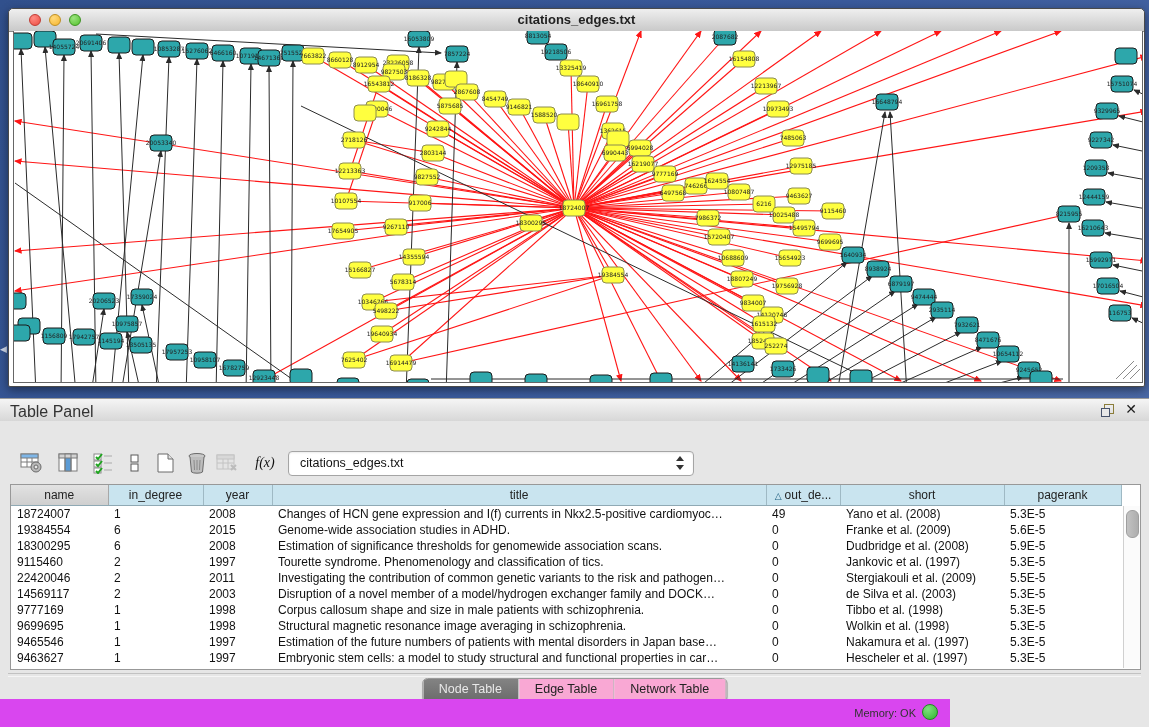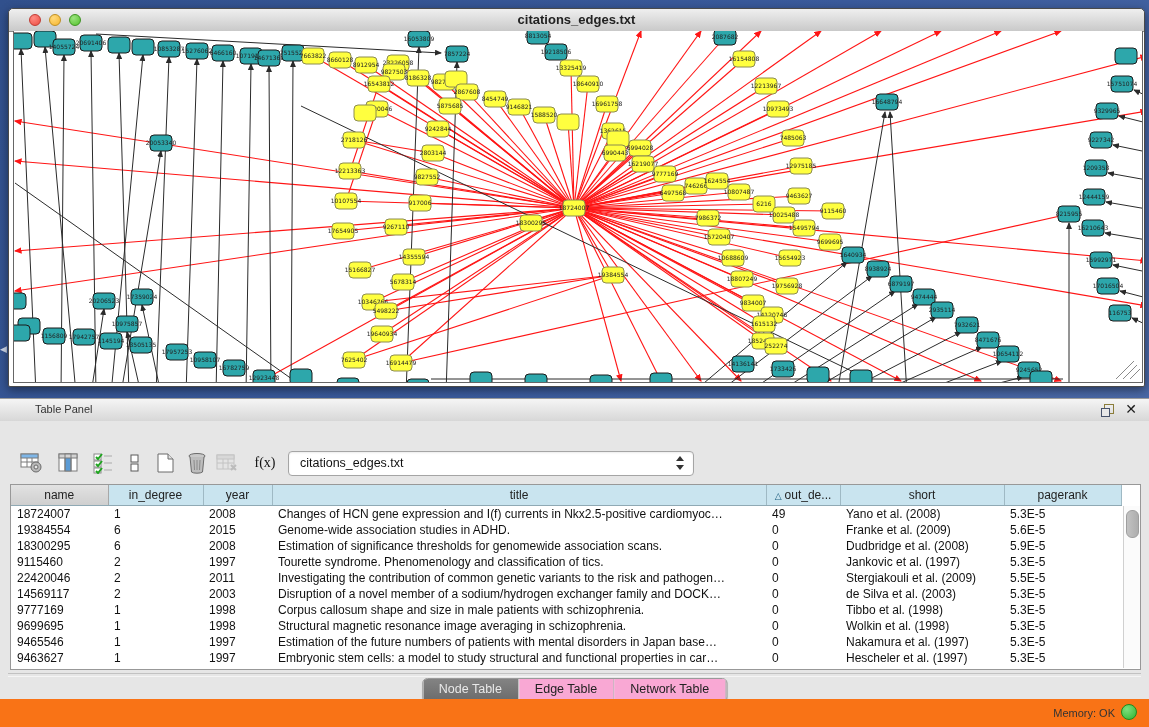--- a/index.html
+++ b/index.html
@@ -18,29 +18,29 @@
   #tl-min{left:40px;background:radial-gradient(circle at 35% 30%,#FFD97A,#F5B52E);border:1px solid #C08F22;}
   #tl-zoom{left:60px;background:radial-gradient(circle at 35% 30%,#9BE37F,#53C32C);border:1px solid #3E9422;}
   #wtitle{position:absolute;left:0;right:0;top:3px;text-align:center;font-size:13px;color:#222;font-weight:bold;}
   #canvas{position:absolute;left:4px;top:22px;width:1128px;height:351px;background:#fff;
     border:1px solid #666;border-top:none;box-sizing:content-box;}
   #graph-svg{position:absolute;left:0;top:0;width:100%;height:100%;}
   #collapse-arrow{position:absolute;left:0px;top:344px;color:#cfd8ea;font-size:9px;}
   
   #panel-header{position:absolute;left:0;top:398px;width:1149px;height:22px;
     background:linear-gradient(#F5F5F5,#D7D7D7);border-top:1px solid #9a9a9a;border-bottom:1px solid #ACACAC;}
-  #panel-title{position:absolute;left:10px;top:4px;font-size:11px;color:#333;margin-left:25px;}
+  #panel-title{position:absolute;left:10px;top:4px;font-size:16px;color:#333;}
   #float-ic{position:absolute;right:36px;top:5px;width:12px;height:12px;}
   #float-ic .sq1{position:absolute;left:3px;top:0;width:8px;height:8px;border:1px solid #8B7D3A;background:transparent;}
   #float-ic .sq2{position:absolute;left:0;top:4px;width:7px;height:7px;border:1px solid #47526B;background:#E8E8E8;}
   #close-ic{position:absolute;right:12px;top:2px;font-size:14px;font-weight:bold;color:#1a1a1a;cursor:default;}
   #panel-body{position:absolute;left:0;top:421px;width:1149px;height:306px;background:#E6E6E6;}
   .tbtn{position:absolute;top:29px;width:26px;height:26px;border:none;background:transparent;padding:1px;}
   .tbtn svg{display:block;}
-  #fx-btn{font-family:"Liberation Serif","DejaVu Serif",serif;font-size:14px;color:#111;}
+  #fx-btn{font-family:"Liberation Serif","DejaVu Serif",serif;font-style:italic;font-size:14px;color:#111;}
   #table-select{position:absolute;left:288px;top:30px;width:404px;height:23px;background:#fff;
     border:1px solid #A5A5A5;border-radius:4px;box-shadow:inset 0 1px 2px rgba(0,0,0,.08);}
   #table-select .val{position:absolute;left:11px;top:4px;font-size:12.5px;color:#111;}
   #table-select .step{position:absolute;right:9px;top:4px;width:9px;height:14px;}
   #table-select .step .up{position:absolute;left:1px;top:0;width:0;height:0;
     border-left:4px solid transparent;border-right:4px solid transparent;border-bottom:5px solid #333;}
   #table-select .step .dn{position:absolute;left:1px;bottom:0;width:0;height:0;
     border-left:4px solid transparent;border-right:4px solid transparent;border-top:5px solid #333;}
   #table-wrap{position:absolute;left:10px;top:63px;width:1129px;height:184px;background:#fff;
     border:1px solid #989898;}
@@ -53,21 +53,21 @@
   .sorttri{display:inline-block;margin-right:3px;font-size:9px;color:#1a5a7a;}
   #vscroll{position:absolute;right:0px;top:21px;width:16px;height:162px;background:#FBFBFB;border-left:1px solid #D0D0D0;}
   #vthumb{position:absolute;left:2px;top:4px;width:11px;height:26px;border-radius:6px;
     background:linear-gradient(90deg,#C2C2C2,#ADADAD);border:1px solid #9E9E9E;}
   #groove{position:absolute;left:8px;top:252px;width:1133px;height:2px;
     border-top:1px solid #C2C2C2;border-bottom:1px solid #F5F5F5;}
   #tabs{position:absolute;left:50%;top:257px;transform:translateX(-50%);height:22px;display:flex;
     border:1px solid #9a9a9a;border-radius:5px;overflow:hidden;background:#fff;box-shadow:0 1px 1px rgba(0,0,0,.15);justify-content:space-between;}
   .tab{padding:3px 16px 0 16px;font-size:12.5px;color:#222;background:#f9a8d4;border-right:1px solid #BBB;height:19px;}
   .tab.sel{background:linear-gradient(#838383,#6B6B6B);color:#E9E9E9;}
-  #statusbar{position:absolute;left:0;top:699px;width:1149px;height:28px;background:#f97316;}
+  #statusbar{position:absolute;left:0;top:699px;width:950px;height:28px;background:#d946ef;}
   #mem-label{position:absolute;right:34px;top:8px;font-size:11px;color:#333;}
   #mem-dot{position:absolute;right:12px;top:5px;width:14px;height:14px;border-radius:50%;
     background:radial-gradient(circle at 35% 30%,#7FE07F,#2FB42F);border:1px solid #1F8A1F;}
 </style>
 </head>
 <body>
 
 <div id="desktop">
   <span id="collapse-arrow">◀</span>
 
@@ -939,21 +939,21 @@
             <td>2011</td>
             <td>Investigating the contribution of common genetic variants to the risk and pathogen…</td>
             <td>0</td>
             <td>Stergiakouli et al. (2009)</td>
             <td>5.5E-5</td>
           </tr>
           <tr>
             <td>14569117</td>
             <td>2</td>
             <td>2003</td>
-            <td>Disruption of a novel member of a sodium/hydrogen exchanger family and DOCK…</td>
+            <td>Disruption of a novel member of a model/hydrogen exchanger family and DOCK…</td>
             <td>0</td>
             <td>de Silva et al. (2003)</td>
             <td>5.3E-5</td>
           </tr>
           <tr>
             <td>9777169</td>
             <td>1</td>
             <td>1998</td>
             <td>Corpus callosum shape and size in male patients with schizophrenia.</td>
             <td>0</td>

